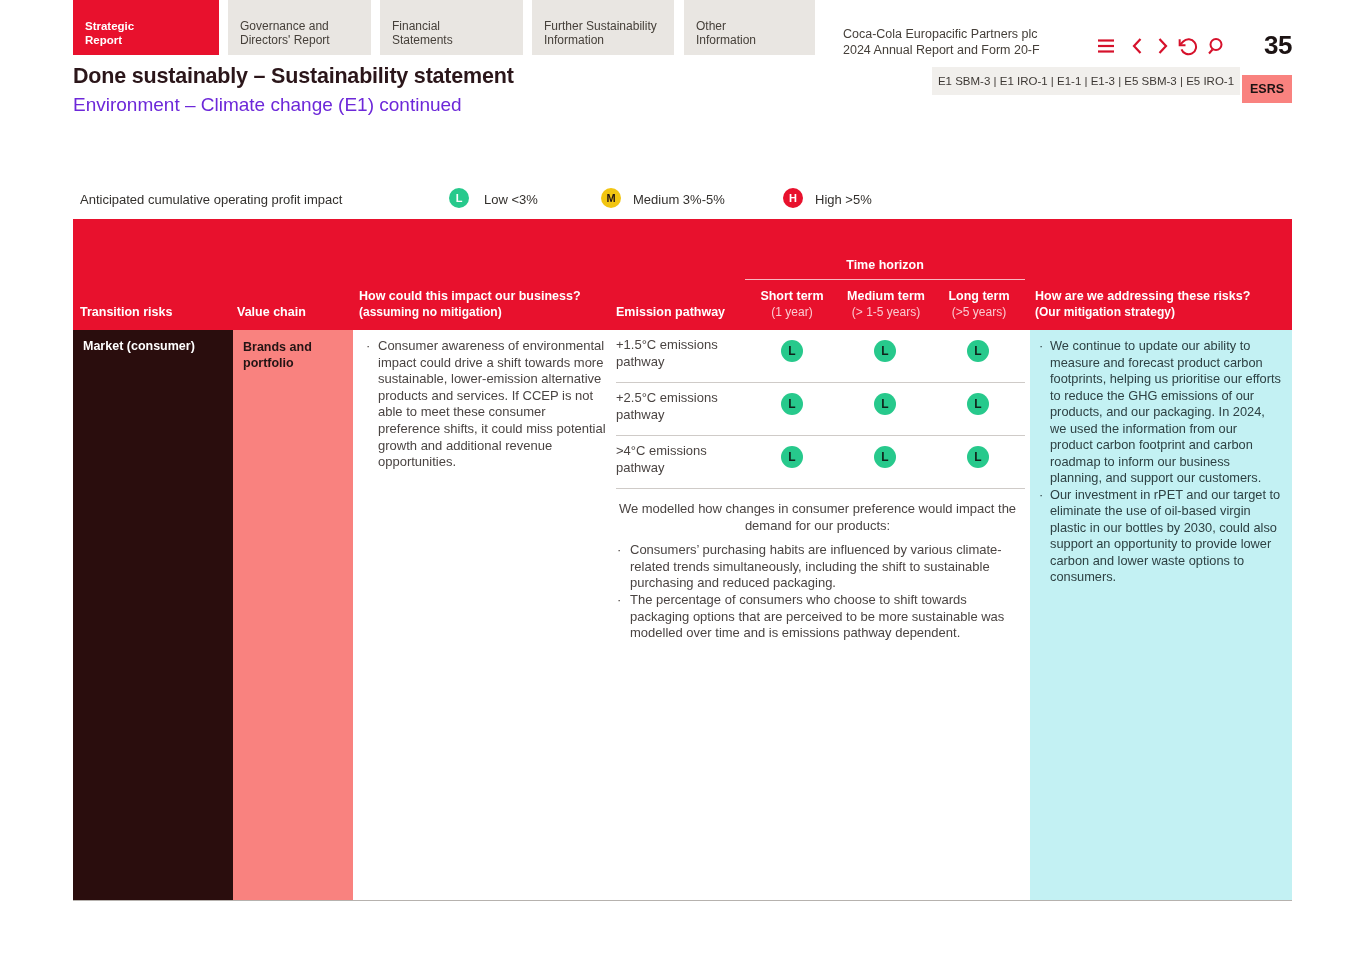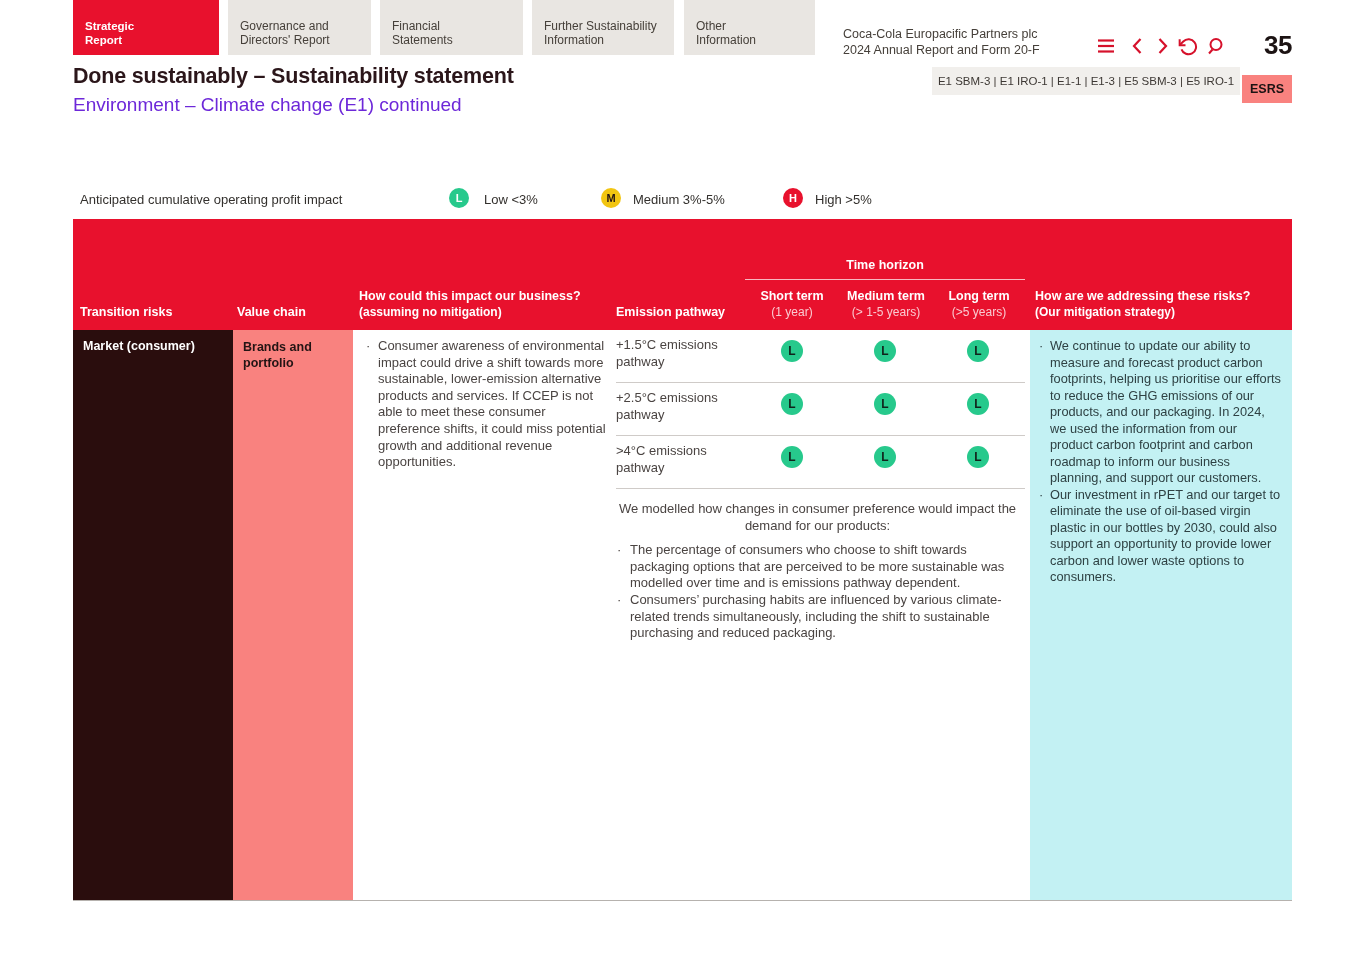--- a/index.html
+++ b/index.html
@@ -205,22 +205,22 @@
       </div>
       <div class="prow">
         <div class="prow-label">&gt;4°C emissions pathway</div>
         <span class="badge b1">L</span>
         <span class="badge b2">L</span>
         <span class="badge b3">L</span>
       </div>
 
       <div class="modelling">
         <p>We modelled how changes in consumer preference would impact the demand for our products:</p>
+        <div class="bullet-item" style="padding-left:14px;">Consumers’ purchasing habits are influenced by various climate-related trends simultaneously, including the shift to sustainable purchasing and reduced packaging.</div>
         <div class="bullet-item" style="padding-left:14px;">The percentage of consumers who choose to shift towards packaging options that are perceived to be more sustainable was modelled over time and is emissions pathway dependent.</div>
-        <div class="bullet-item" style="padding-left:14px;">Consumers’ purchasing habits are influenced by various climate-related trends simultaneously, including the shift to sustainable purchasing and reduced packaging.</div>
       </div>
     </div>
 
     <div class="col-mitigation">
       <div class="bullet-item">We continue to update our ability to measure and forecast product carbon footprints, helping us prioritise our efforts to reduce the GHG emissions of our products, and our packaging. In 2024, we used the information from our product carbon footprint and carbon roadmap to inform our business planning, and support our customers.</div>
       <div class="bullet-item">Our investment in rPET and our target to eliminate the use of oil-based virgin plastic in our bottles by 2030, could also support an opportunity to provide lower carbon and lower waste options to consumers.</div>
     </div>
 
   </div>
 

